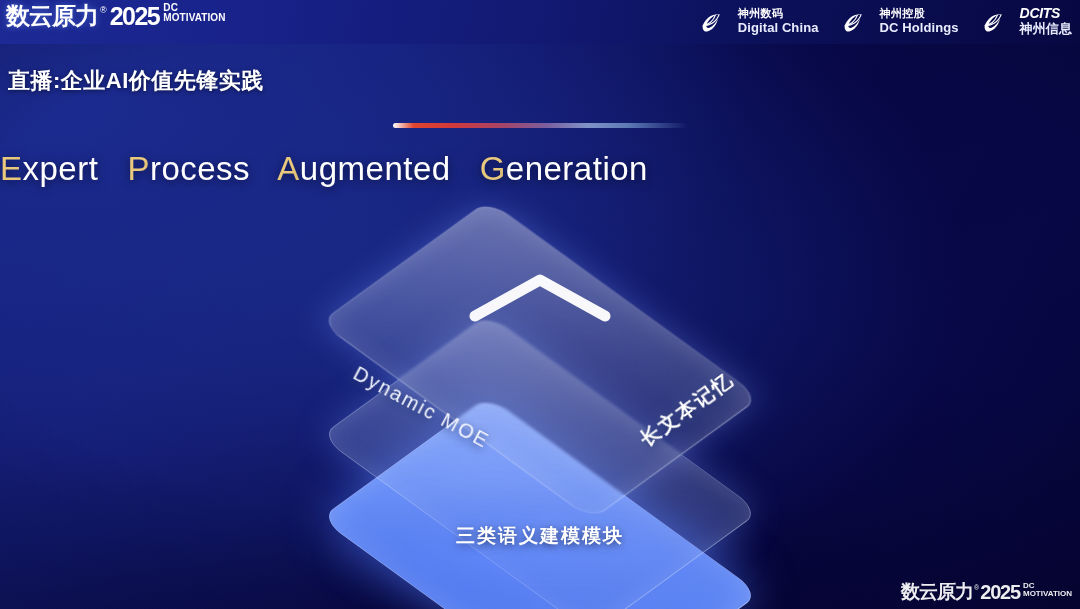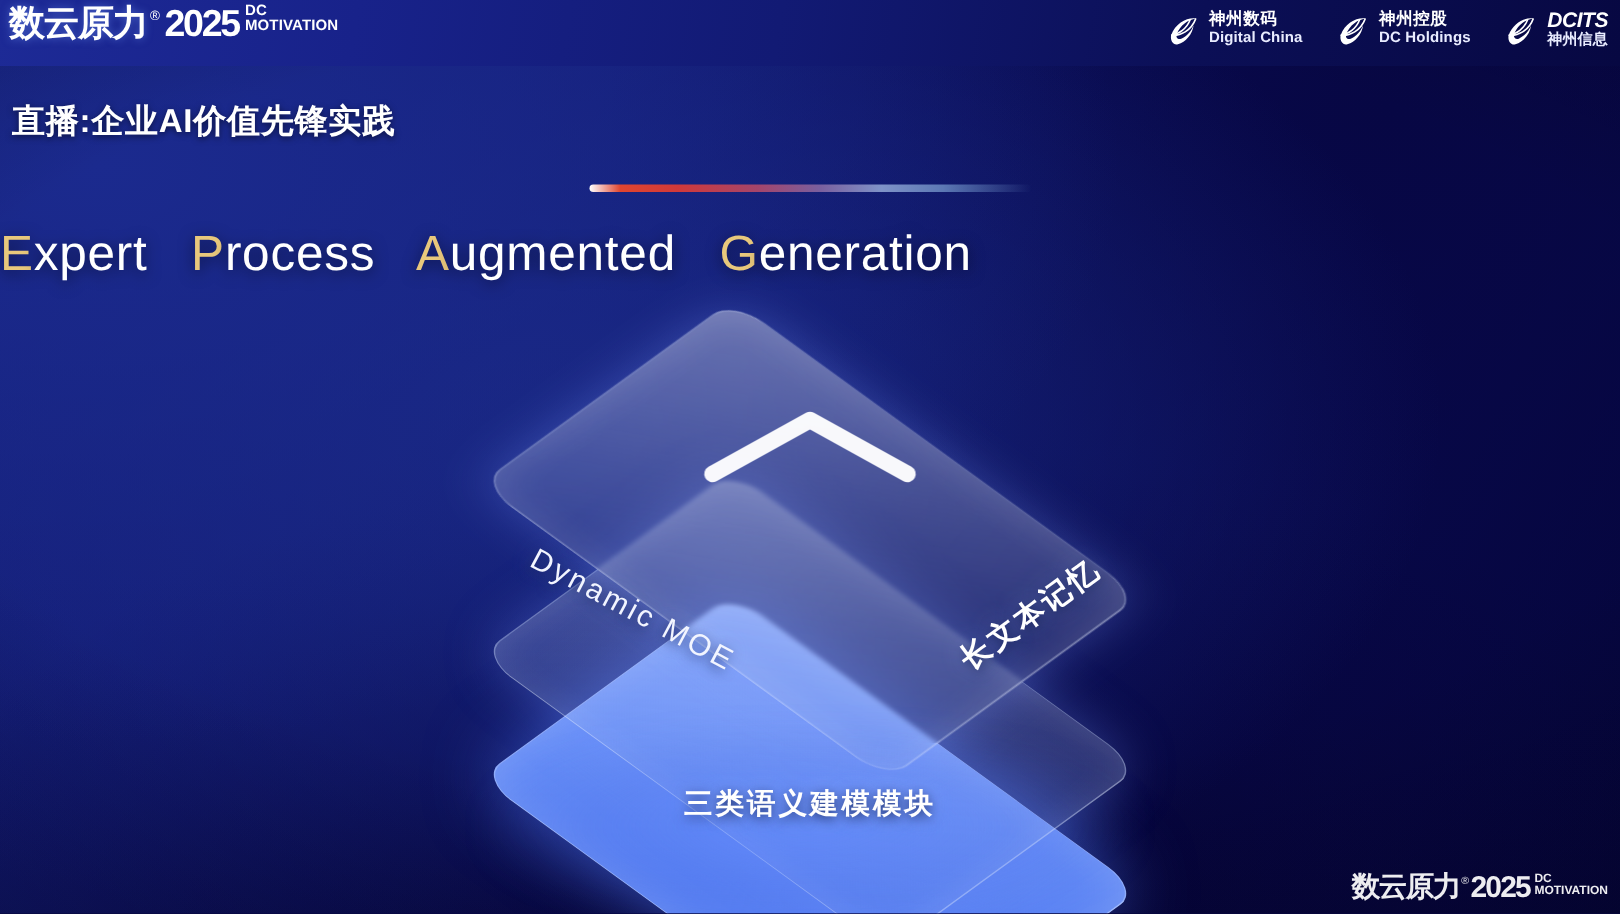--- a/index.html
+++ b/index.html
@@ -54,25 +54,25 @@
   .brand-dc{
     display:flex; flex-direction:column; margin-left:2px; margin-top:1px;
   }
   .brand-dc b{ font-size:10px; line-height:9px; font-weight:700; letter-spacing:.2px;}
   .brand-dc span{ font-size:10px; line-height:11px; font-weight:700; letter-spacing:.1px;}
 
   .logos{
     position:absolute; right:8px; top:6px;
     display:flex; align-items:center; gap:22px;
   }
-  .logo{ display:flex; align-items:center; gap:5px; color:#fff; }
+  .logo{ display:flex; align-items:center; gap:15px; color:#fff; }
   .logo-mark{ width:24px; height:24px; flex:0 0 24px; }
   .logo-txt{ display:flex; flex-direction:column; line-height:1; }
   .logo-txt .t1{ font-size:11px; font-weight:700; letter-spacing:.4px; }
-  .logo-txt .t2{ font-size:10px; font-weight:700; margin-top:2px; letter-spacing:.1px; color:#e9ecff;}
+  .logo-txt .t2{ font-size:13px; font-weight:700; margin-top:2px; letter-spacing:.1px; color:#e9ecff;}
   .logo-txt .t1.lat{ font-size:14px; font-style:italic; letter-spacing:-.3px;}
 
   
   .subtitle-live{
     position:absolute; left:8px; top:50px;
     font-size:22px; font-weight:700; color:#ffffff;
     letter-spacing:.5px;
     text-shadow:0 1px 4px rgba(0,0,0,.55);
     z-index:5;
     margin-top:16px;

